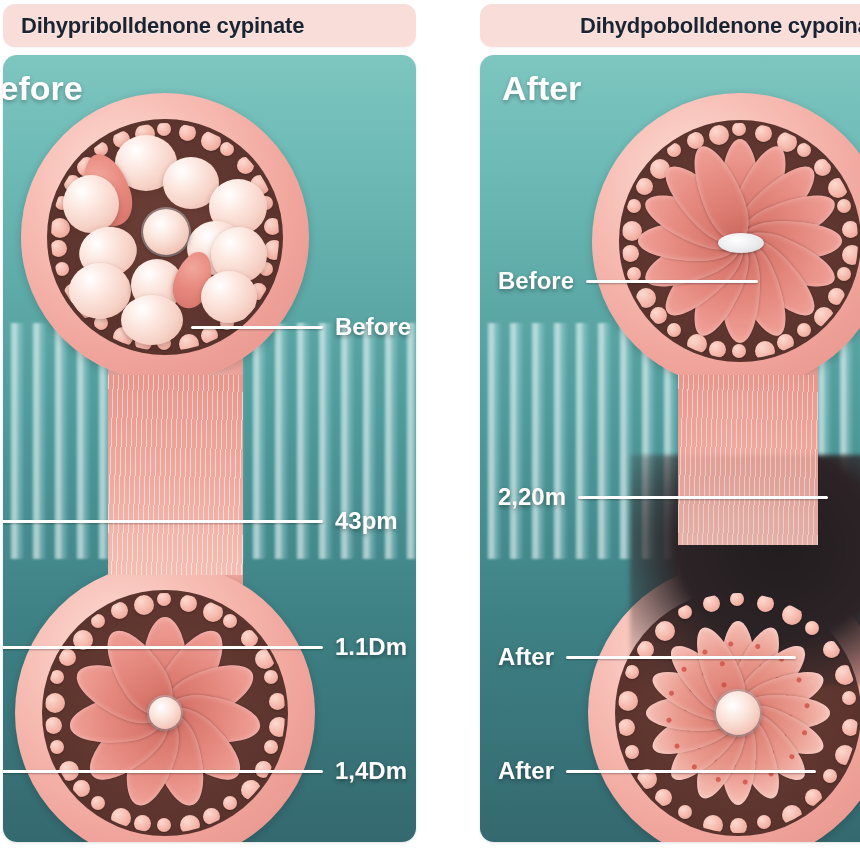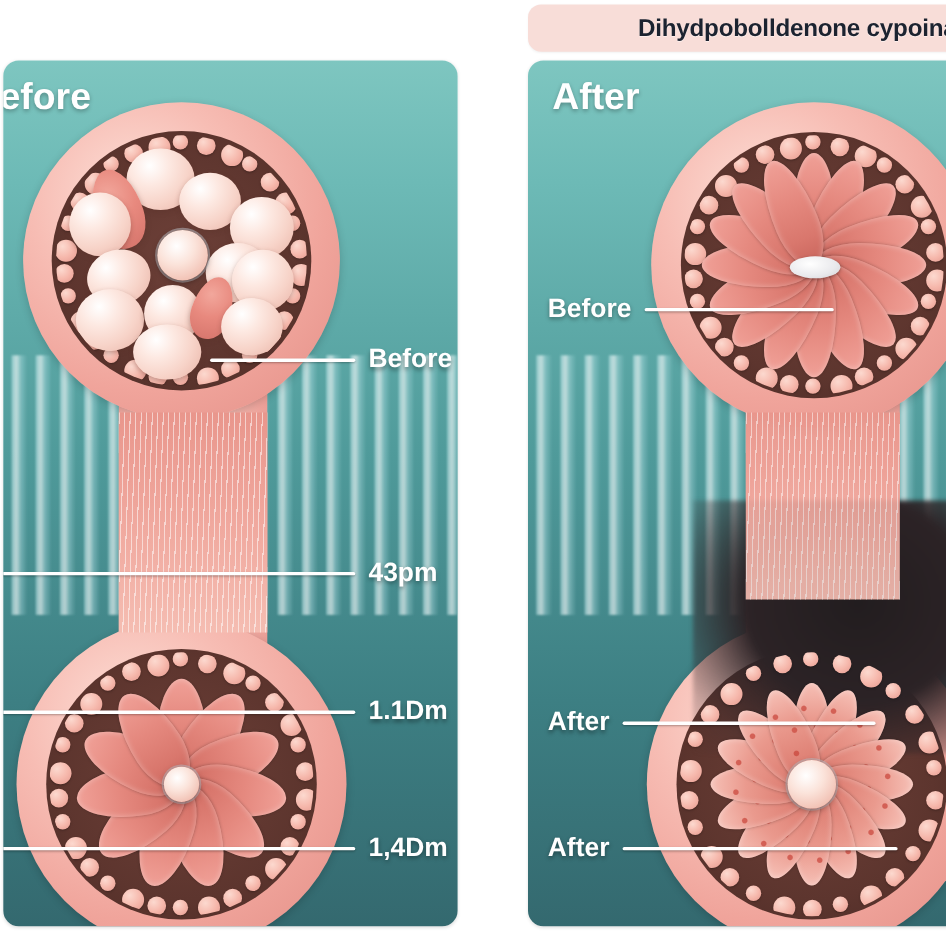--- a/index.html
+++ b/index.html
@@ -161,20 +161,23 @@
   .callout.right-label .leader { margin-right: 12px; }
   .callout.left-label  .leader { margin-left: 12px; }
 </style>
 </head>
 <body>
 
 <div id="stage">
 
   <div class="panel left">
 
+    <div class="title-bar">
+      <span class="title-text">Dihypribolldenone cypinate</span>
+    </div>
 
     <div class="figure">
       <div class="streaks"></div>
 
       <span class="panel-heading">Before</span>
 
       <div class="shaft" style="left:105px; top:250px; width:135px; height:330px;"></div>
       <div class="fibers" style="left:105px; top:320px; width:135px; height:200px;"></div>
 
       <div class="lobe" style="left:18px; top:38px; width:288px; height:288px;"></div>
@@ -418,20 +421,24 @@
             <div class="petal damaged" style="width: 36px; height: 92px; left: calc(50% - 18px); top: calc(50% - 92px); transform: rotate(337.5deg);"></div>
           </div>
         <div class="hub" style="left:98px; top:98px; width:44px; height:44px;"></div>
       </div>
 
       <div class="callout left-label" style="left:18px; top:212px;">
         <span class="lbl">Before</span>
         <div class="leader" style="width:172px;"></div>
       </div>
 
+      <div class="callout left-label" style="left:18px; top:428px;">
+        <span class="lbl">2,20m</span>
+        <div class="leader" style="width:250px;"></div>
+      </div>
 
       <div class="callout left-label" style="left:18px; top:588px;">
         <span class="lbl">After</span>
         <div class="leader" style="width:230px;"></div>
       </div>
 
       <div class="callout left-label" style="left:18px; top:702px;">
         <span class="lbl">After</span>
         <div class="leader" style="width:250px;"></div>
       </div>

